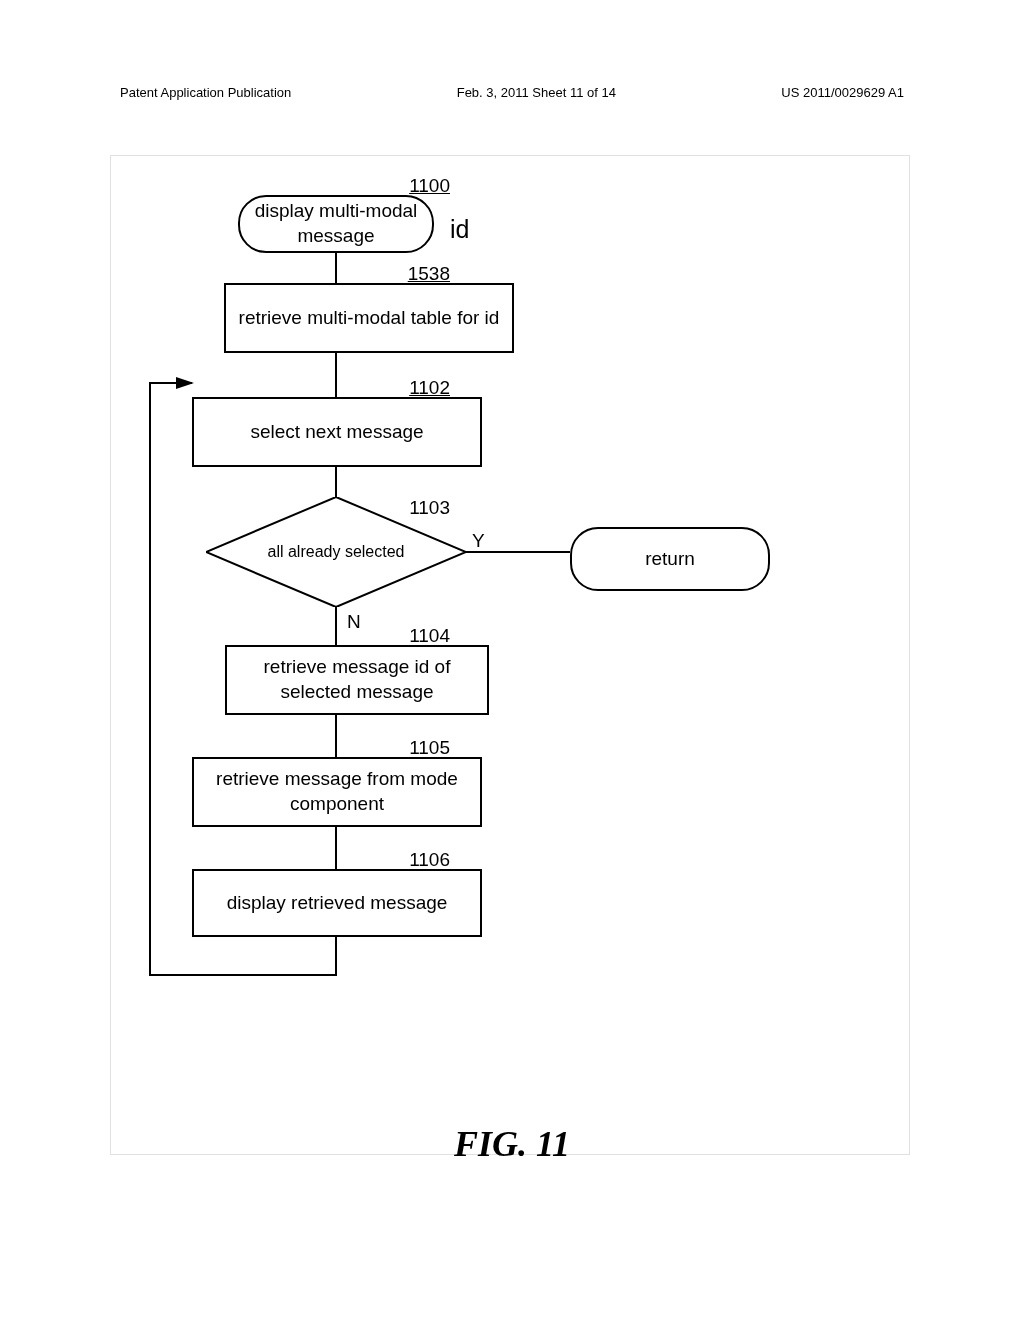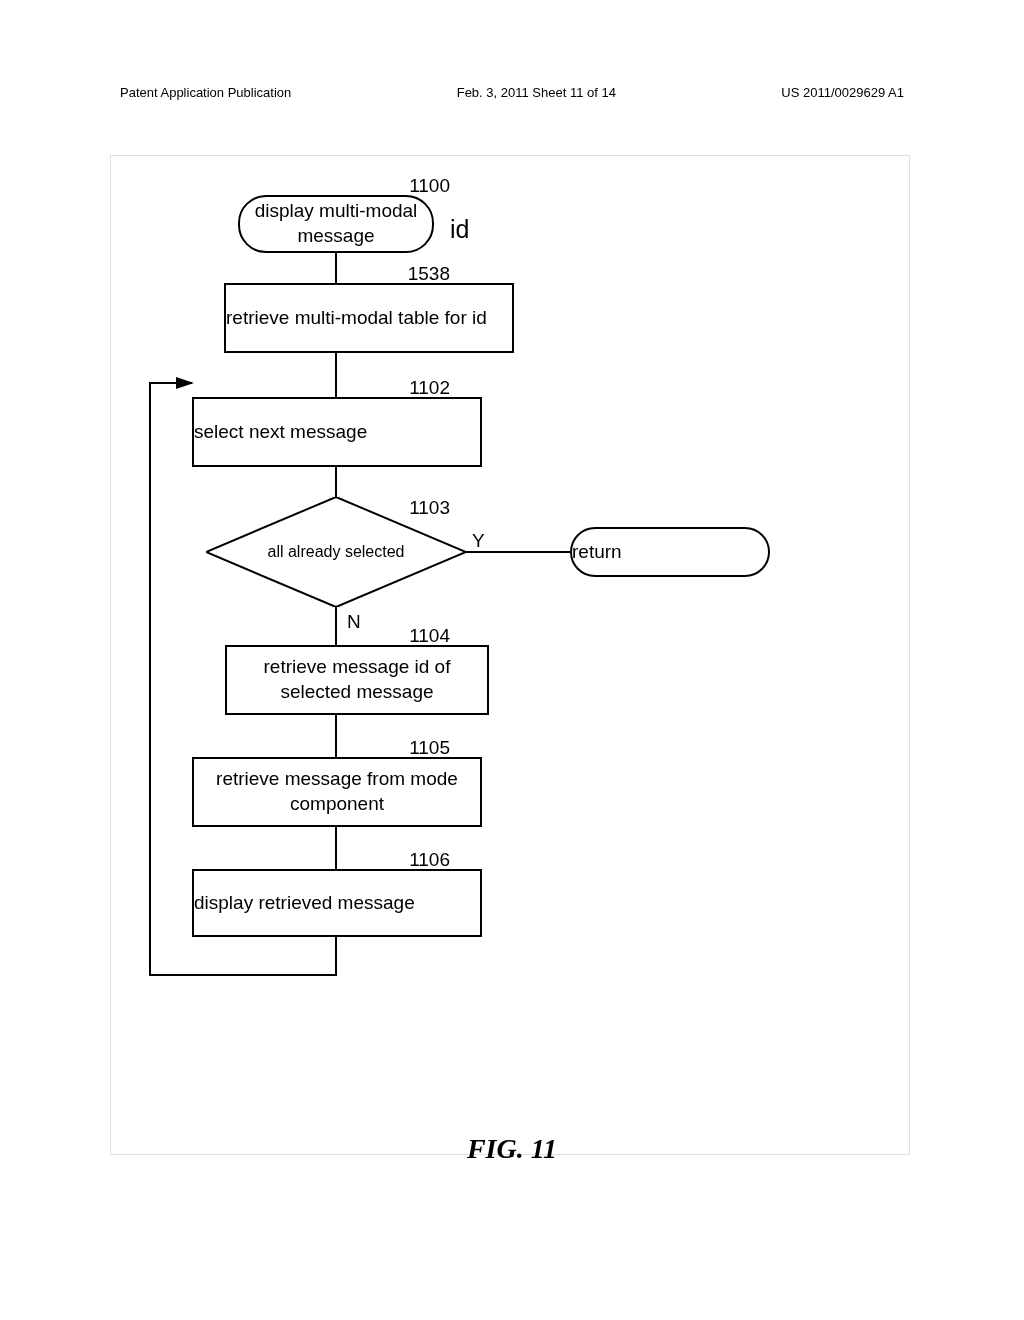--- a/index.html
+++ b/index.html
@@ -35,39 +35,41 @@
       left: 110px;
       width: 800px;
       height: 850px;
     }
     .shape {
       position: absolute;
       border: 2px solid #000;
       background: #fff;
       display: flex;
       align-items: center;
+      justify-content: center;
       text-align: center;
       font-size: 19px;
       line-height: 1.3;
     }
     .terminal {
       border-radius: 28px;
     }
     .terminal-return {
       border-radius: 28px;
     }
     .box {
       
     }
     .label {
       position: absolute;
       font-size: 19px;
       text-align: right;
     }
     .label-under {
+      text-decoration: underline;
       text-align: right;
     }
     .diamond {
       position: absolute;
       width: 260px;
       height: 110px;
     }
     .diamond svg {
       position: absolute;
       top: 0;
@@ -95,21 +97,21 @@
       font-size: 25px;
     }
     .figure-caption {
       position: absolute;
       bottom: 155px;
       width: 1024px;
       text-align: center;
       font-family: 'Times New Roman', serif;
       font-style: italic;
       font-weight: bold;
-      font-size: 28px;
+      font-size: 36px;
     }
     svg.connector {
       position: absolute;
       top: 0;
       left: 0;
       overflow: visible;
     }
   </style>
 </head>
 <body>
@@ -146,21 +148,21 @@
       <polygon points="130,0 260,55 130,110 0,55" fill="#fff" stroke="#000" stroke-width="2"></polygon>
     </svg>
     <div class="diamond-text">
       <span>all already selected</span>
     </div>
   </div>
 
   <div class="yn-label" style="left:362px; top:355px;">Y</div>
   <div class="yn-label" style="left:237px; top:436px;">N</div>
 
-  <div class="shape terminal-return" style="left:460px; top:352px; width:200px; height:50px;">
+  <div class="shape terminal-return" style="left:460px; top:352px; width:200px; height:64px;">
     <span>return</span>
   </div>
 
   <div class="label" style="left:280px; top:450px; width:60px;">1104</div>
   <div class="shape box" style="left:82px; top:470px; width:264px; height:70px;margin-left:33px;">
     <span>retrieve message id of selected message</span>
   </div>
 
   <div class="label" style="left:280px; top:562px; width:60px;">1105</div>
   <div class="shape box" style="left:82px; top:582px; width:290px; height:70px;">

